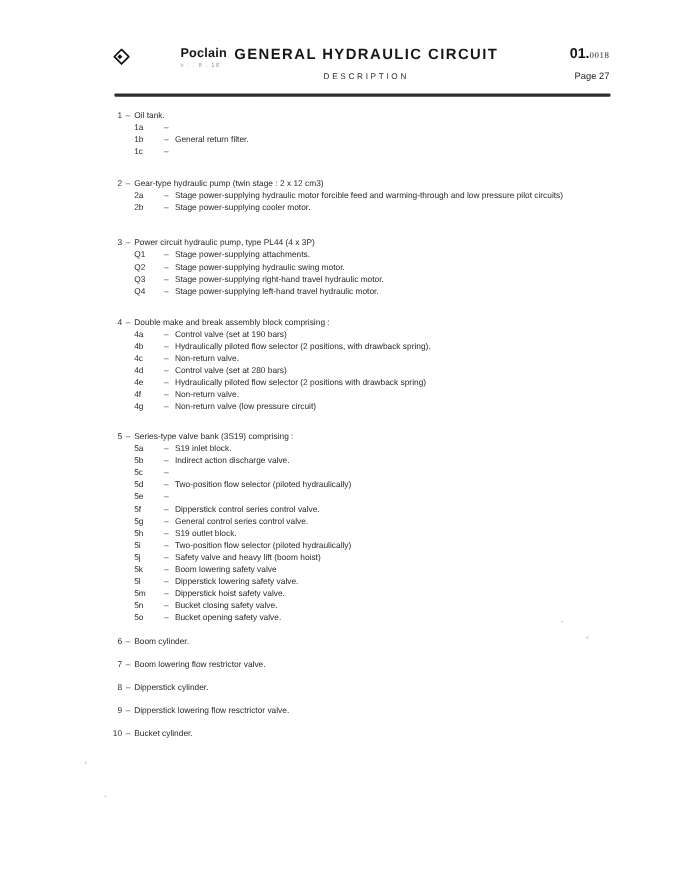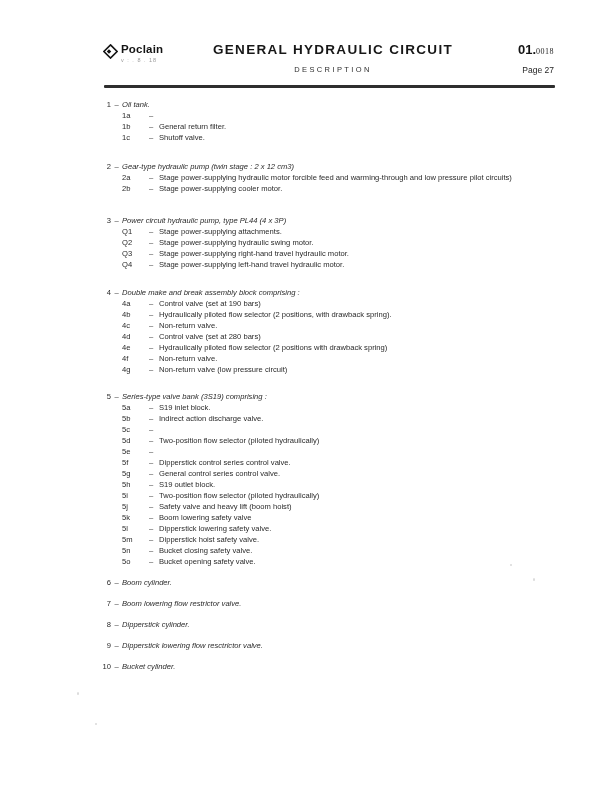--- a/index.html
+++ b/index.html
@@ -9,21 +9,21 @@
     margin:0 auto;
     background:#ffffff;
     font-family:"Liberation Sans","DejaVu Sans",sans-serif;
     color:#242424;
     overflow:hidden;
   }
 
   
   .logo { position:absolute; left:103px; top:43px; display:flex; align-items:flex-start; }
   .logo-icon { width:15px; height:15px; margin-right:3px; margin-top:1px; }
-  .brand-wrap { display:flex; flex-direction:column; }
+  .brand-wrap { display:flex; flex-direction:column;margin-left:43px; }
   .brand-name { font-size:11.5px; font-weight:bold; letter-spacing:.2px; color:#141414; line-height:13px; }
   .brand-sub { font-size:5.5px; color:#9a9a9a; letter-spacing:1px; margin-top:1px; }
 
   .title-block { position:absolute; left:153px; top:42px; width:360px; text-align:center; }
   .doc-title { font-size:13.5px; font-weight:bold; letter-spacing:1.3px; color:#171717; line-height:15px; }
   .doc-subtitle { font-size:7.5px; letter-spacing:2.4px; color:#2e2e2e; margin-top:8px; }
 
   .ref-block { position:absolute; right:58px; top:42px; text-align:right; }
   .doc-number { line-height:13px; white-space:nowrap; }
   .doc-number-major { font-size:13px; font-weight:bold; color:#141414; }
@@ -38,21 +38,21 @@
   .item:nth-child(1){ margin-bottom:18px; }
   .item:nth-child(2){ margin-bottom:21px; }
   .item:nth-child(3){ margin-bottom:17px; }
   .item:nth-child(4){ margin-bottom:16px; }
   .item:nth-child(5){ margin-bottom:10px; }
   .item:nth-child(n+6){ margin-bottom:10px; }
 
   .main-row { display:flex; }
   .num { width:17px; text-align:right; flex:0 0 17px; }
   .dash { width:11px; text-align:center; flex:0 0 11px; color:#3a3a3a; }
-  .text { flex:1;font-style:italic; }
+  .text { flex:1; }
 
   .sub-row { display:flex; padding-left:28px; }
   .sub-label { width:27px; flex:0 0 27px; }
   .sub-dash { width:10px; flex:0 0 10px; color:#3a3a3a; }
   .sub-text { flex:1; max-width:365px; }
 
   
   .speck { position:absolute; width:2px; height:2px; background:#b9b9b9; border-radius:50%; opacity:.55; }
   .speck.s1 { left:510px; top:564px; }
   .speck.s2 { left:533px; top:578px; width:2px; height:3px; }
@@ -104,21 +104,20 @@
 
   <div class="sub-row">
     <span class="sub-label">1b</span>
     <span class="sub-dash">–</span>
     <span class="sub-text">General return filter.</span>
   </div>
 
   <div class="sub-row">
     <span class="sub-label">1c</span>
     <span class="sub-dash">–</span>
-    <span class="sub-text">Shutoff valve.</span>
   </div>
 </div>
   </div>
 
   <div class="item">
     <div class="main-row">
       <span class="num">2</span>
       <span class="dash">–</span>
       <span class="text">Gear-type hydraulic pump (twin stage : 2 x 12 cm3)</span>
     </div>

